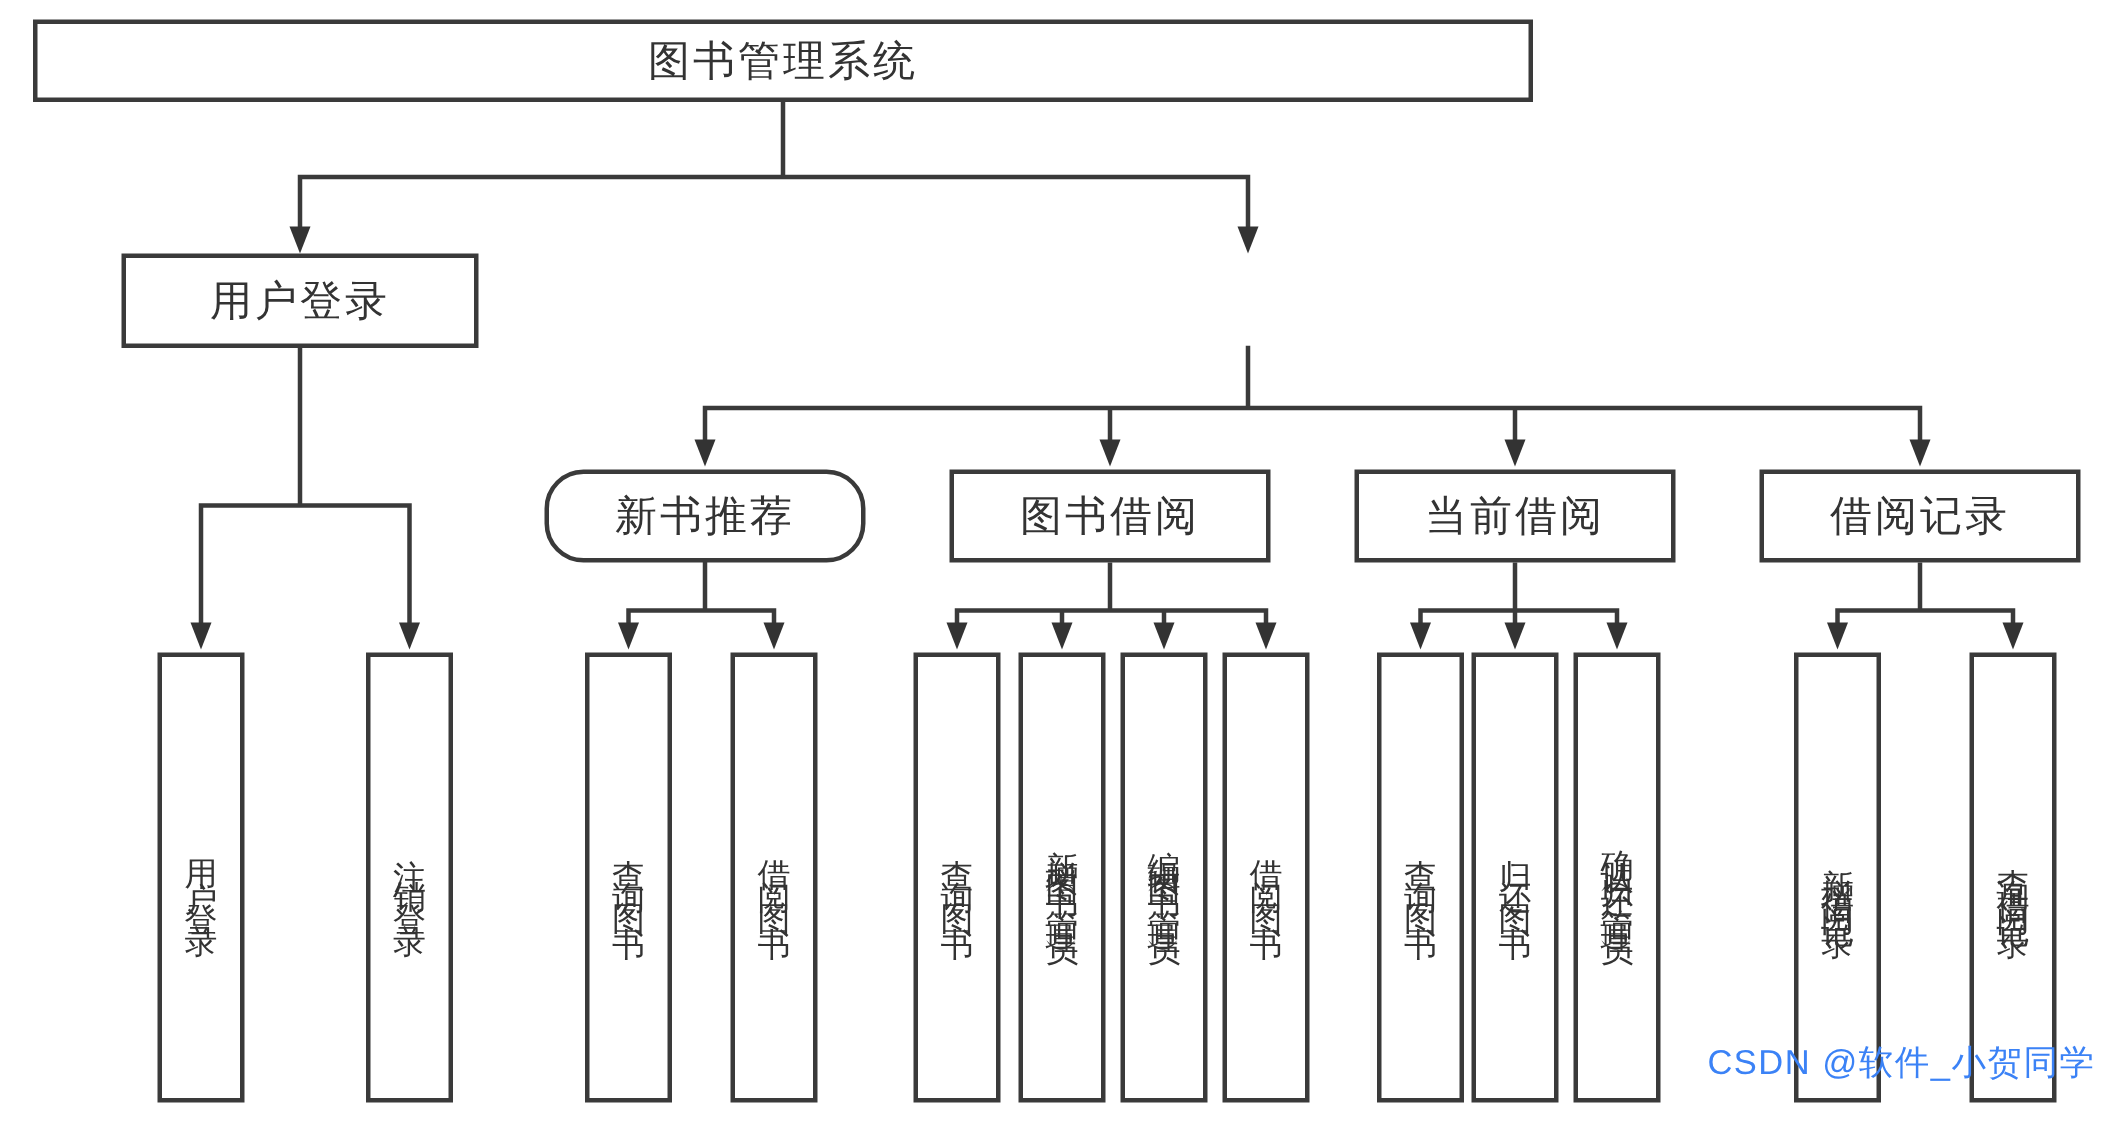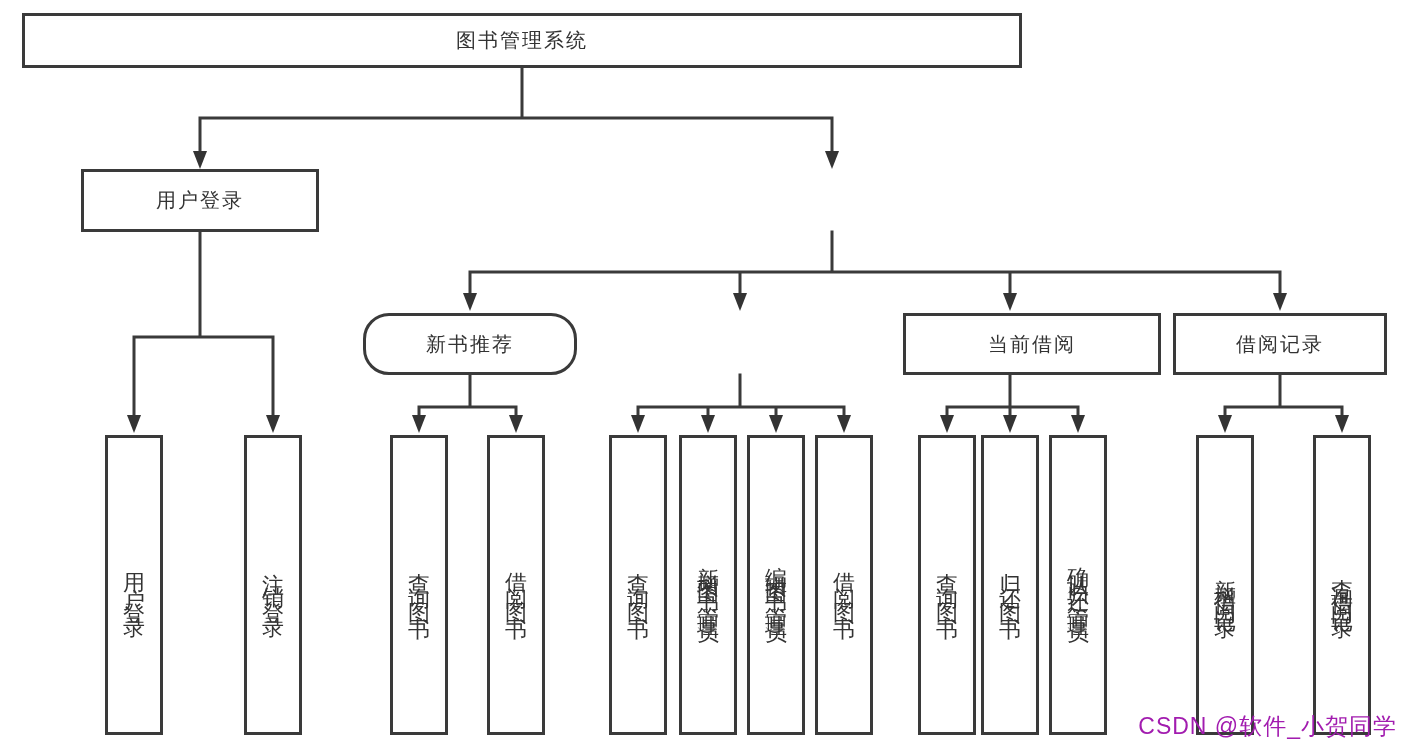--- a/index.html
+++ b/index.html
@@ -15,35 +15,35 @@
   .arrow{fill:#333333;stroke:none;}
   .box{
     position:absolute;
     box-sizing:border-box;
     background:#ffffff;
     border:3px solid #3a3a3a;
     color:#333333;
     display:flex;align-items:center;justify-content:center;
     z-index:2;
   }
-  .box.h{font-size:20px;letter-spacing:2px;}
+  .box.h{font-size:28px;letter-spacing:2px;}
   .box.v{
     font-size:22px;
     writing-mode:vertical-rl;
     text-orientation:mixed;
     line-height:1;
   }
   .box.v.roomy{letter-spacing:15px;}
   .box.v.dense{letter-spacing:8px;}
   .watermark{
     position:absolute;
-    right:8px;bottom:5px;
+    right:8px;bottom:23px;
     z-index:3;
     font-size:23px;
-    color:#a21caf;
+    color:#3b82f6;
     letter-spacing:1px;
     white-space:nowrap;
   }
 </style>
 </head>
 <body>
 
 <div class="stage">
 
   <svg class="wires" width="1405" height="747" viewBox="0 0 1405 747">
@@ -101,21 +101,22 @@
     <polygon class="arrow" points="1071,415 1085,415 1078,433"></polygon>
     <polygon class="arrow" points="1218,415 1232,415 1225,433"></polygon>
     <polygon class="arrow" points="1335,415 1349,415 1342,433"></polygon>
   </svg>
 
   <div class="box h" style="left:22px;top:13px;width:1000px;height:55px;">图书管理系统</div>
 
   <div class="box h" style="left:81px;top:169px;width:238px;height:63px;">用户登录</div>
 
   <div class="box h" style="left:363px;top:313px;width:214px;height:62px;border-radius:26px;">新书推荐</div>
-  <div class="box h" style="left:903px;top:313px;width:258px;height:62px;text-align:center;">当前借阅</div>
+  <div class="box h" style="left:633px;top:313px;width:214px;height:62px;">图书借阅</div>
+  <div class="box h" style="left:903px;top:313px;width:214px;height:62px;text-align:center;">当前借阅</div>
   <div class="box h" style="left:1173px;top:313px;width:214px;height:62px;">借阅记录</div>
 
   <div class="box v roomy" style="left:105px;top:435px;width:58px;height:300px;">用户登录</div>
   <div class="box v roomy" style="left:244px;top:435px;width:58px;height:300px;">注销登录</div>
 
   <div class="box v roomy" style="left:390px;top:435px;width:58px;height:300px;">查询图书</div>
   <div class="box v roomy" style="left:487px;top:435px;width:58px;height:300px;">借阅图书</div>
 
   <div class="box v roomy" style="left:609px;top:435px;width:58px;height:300px;">查询图书</div>
   <div class="box v dense" style="left:679px;top:435px;width:58px;height:300px;">新增图书（管理员）</div>

